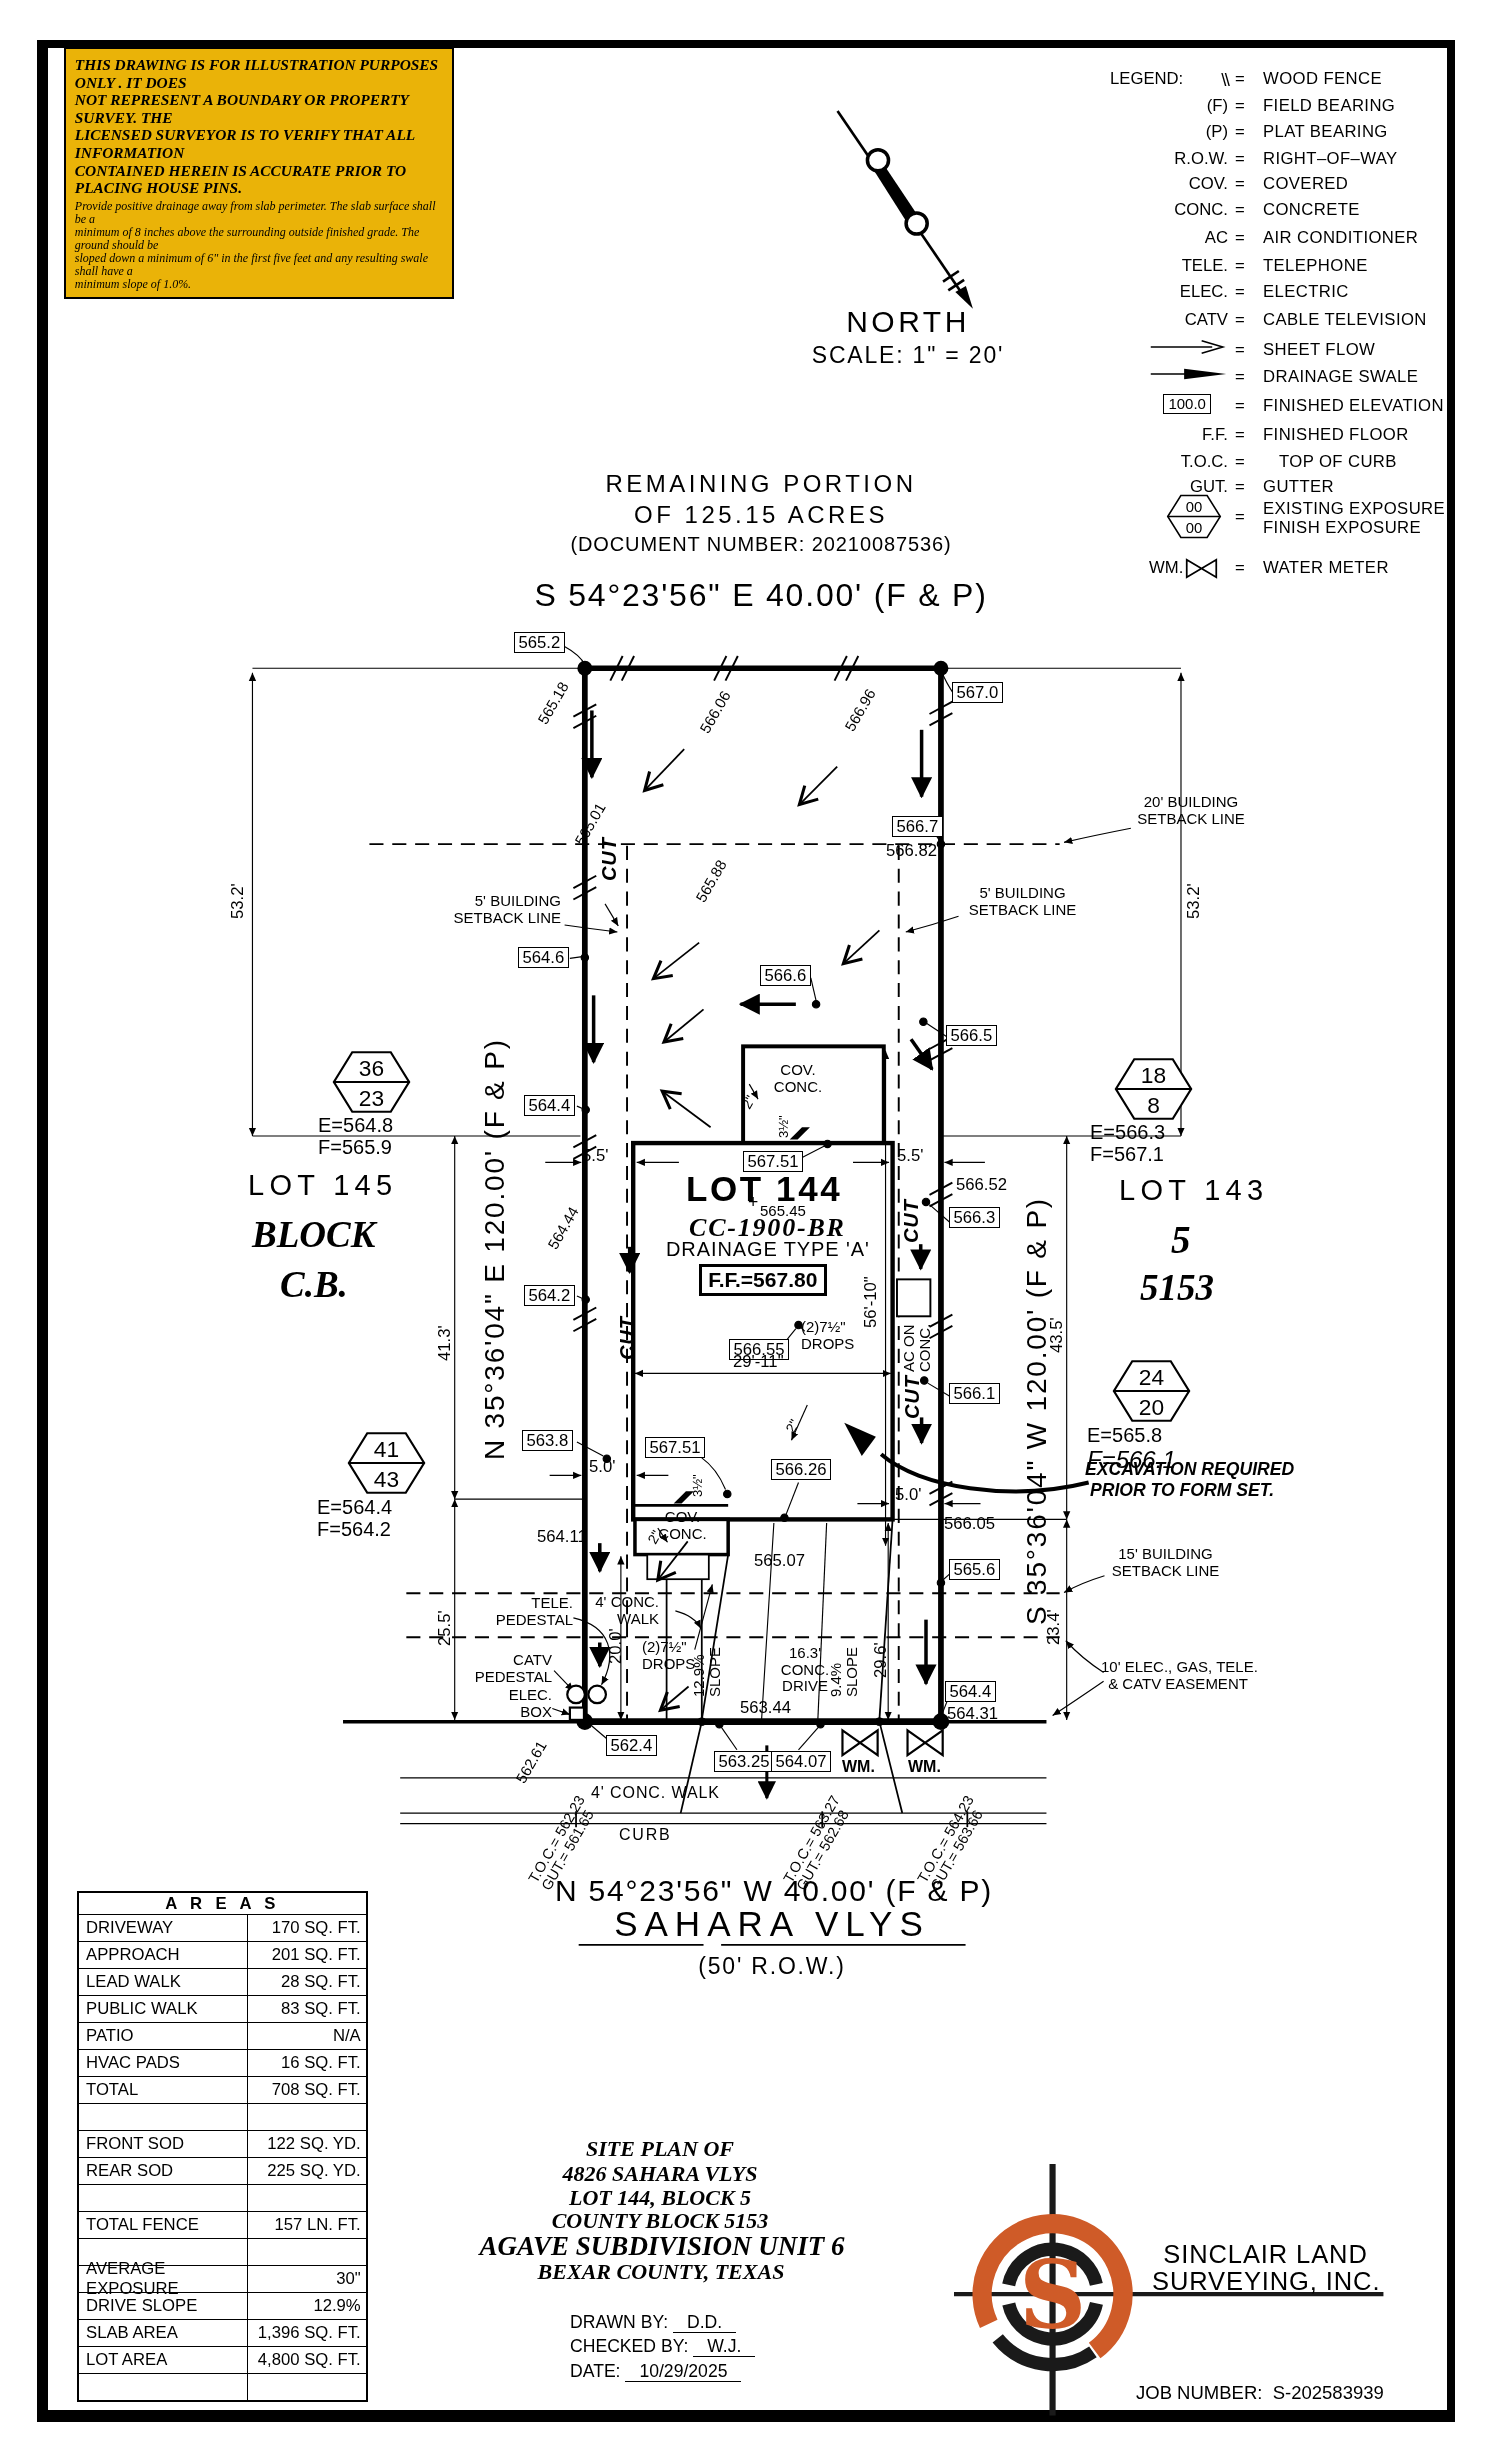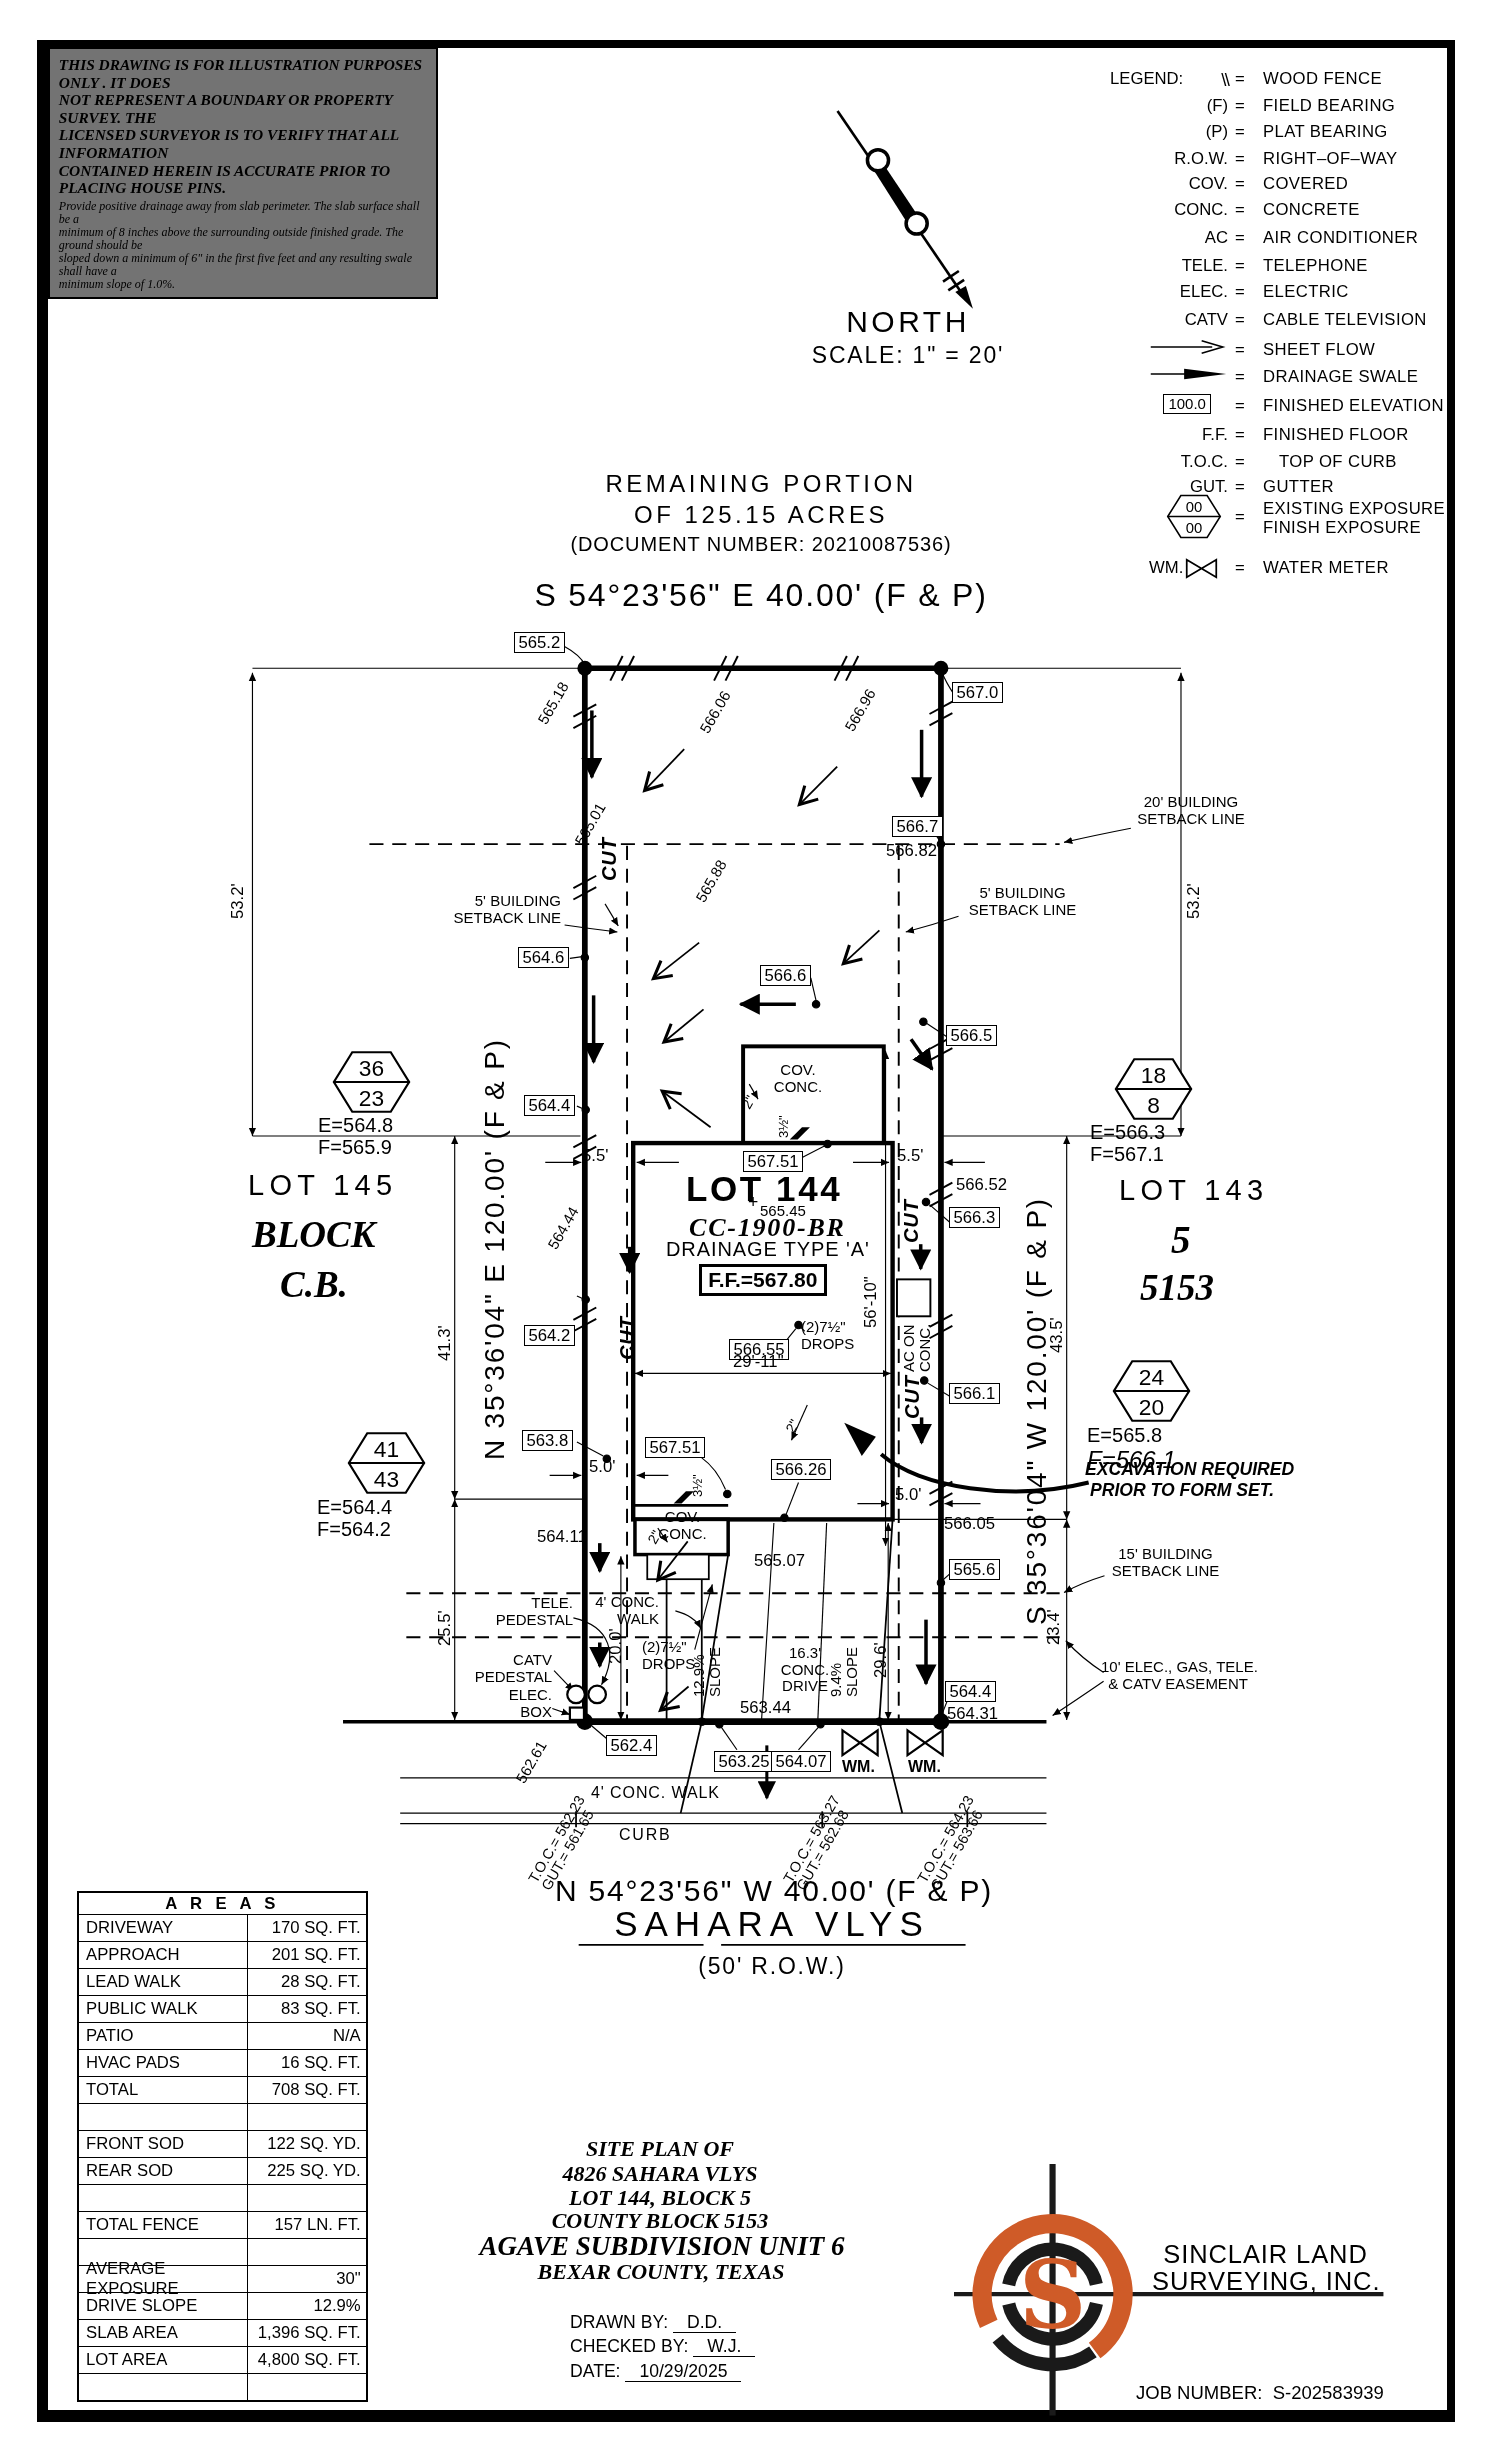--- a/index.html
+++ b/index.html
@@ -251,21 +251,21 @@
       <path d="M958,1968 L998,1996 L998,1968 L958,1996 Z" stroke-width="2.5" fill="#fff"></path>
       <path d="M1032,1968 L1072,1996 L1072,1968 L1032,1996 Z" stroke-width="2.5" fill="#fff"></path>
     </g>
 
     <g stroke="#000" stroke-width="2">
       <line x1="658" y1="2212" x2="800" y2="2212"></line>
       <line x1="820" y1="2212" x2="1098" y2="2212"></line>
     </g>
   </svg>
 
-  <div style="position:absolute;left:48px;top:47px;width:368px;border:2.6px solid #000;background:#737373;padding:7px 8.8px 5.3px 8.8px;">
+  <div style="position:absolute;left:64px;top:47px;width:368px;border:2.6px solid #000;background:#eab308;padding:7px 8.8px 5.3px 8.8px;">
     <div style="font-family:'Liberation Serif',serif;font-style:italic;font-weight:600;font-size:15.4px;line-height:17.6px;">
       <div class="">THIS DRAWING IS FOR ILLUSTRATION PURPOSES ONLY . IT DOES</div>
       <div>NOT REPRESENT A BOUNDARY OR PROPERTY SURVEY. THE</div>
       <div>LICENSED SURVEYOR IS TO VERIFY THAT ALL INFORMATION</div>
       <div>CONTAINED HEREIN IS ACCURATE PRIOR TO PLACING HOUSE PINS.</div>
     </div>
     <div style="font-family:'Liberation Serif',serif;font-style:italic;font-size:12px;line-height:13px;margin-top:3.5px;">
       <div>Provide positive drainage away from slab perimeter. The slab surface shall be a</div>
       <div>minimum of 8 inches above the surrounding outside finished grade. The ground should be</div>
       <div>sloped down a minimum of 6" in the first five feet and any resulting swale shall have a</div>
@@ -372,21 +372,21 @@
 
   <div class="t bx" style="left:514px;top:632px;">565.2</div>
   <div class="t bx" style="left:952px;top:682px;">567.0</div>
   <div class="t bx" style="left:892px;top:816px;">566.7</div>
   <div class="t bx" style="left:518px;top:947px;">564.6</div>
   <div class="t bx" style="left:760px;top:965px;">566.6</div>
   <div class="t bx" style="left:946px;top:1025px;">566.5</div>
   <div class="t bx" style="left:524px;top:1095px;">564.4</div>
   <div class="t bx" style="left:743px;top:1151px;">567.51</div>
   <div class="t bx" style="left:949px;top:1207px;">566.3</div>
-  <div class="t bx" style="left:524px;top:1285px;margin-top:40px;">564.2</div>
+  <div class="t bx" style="left:524px;top:1285px;">564.2</div>
   <div class="t bx" style="left:729px;top:1339px;">566.55</div>
   <div class="t bx" style="left:949px;top:1383px;">566.1</div>
   <div class="t bx" style="left:522px;top:1430px;">563.8</div>
   <div class="t bx" style="left:645px;top:1437px;">567.51</div>
   <div class="t bx" style="left:771px;top:1459px;">566.26</div>
   <div class="t bx" style="left:949px;top:1559px;">565.6</div>
   <div class="t bx" style="left:945px;top:1681px;">564.4</div>
   <div class="t bx" style="left:606px;top:1735px;">562.4</div>
   <div class="t bx" style="left:714px;top:1751px;">563.25</div>
   <div class="t bx" style="left:771px;top:1751px;">564.07</div>

